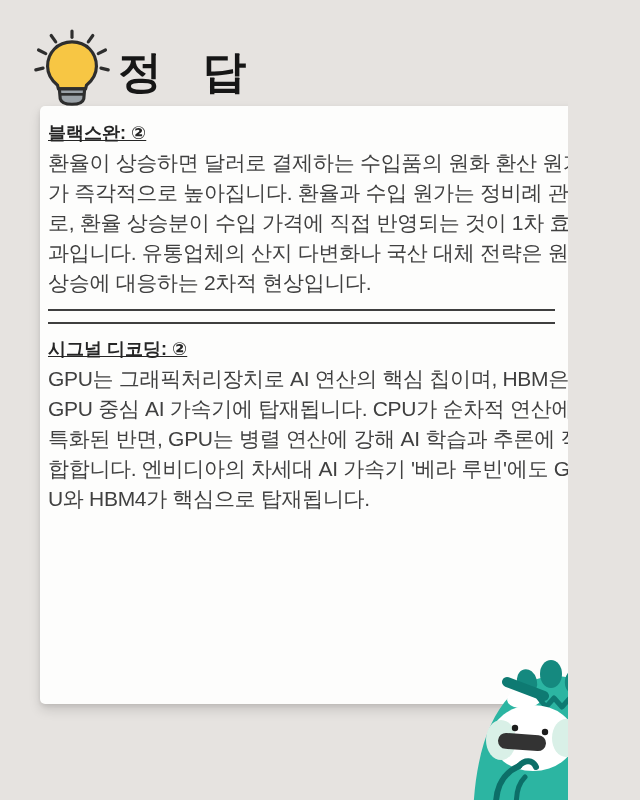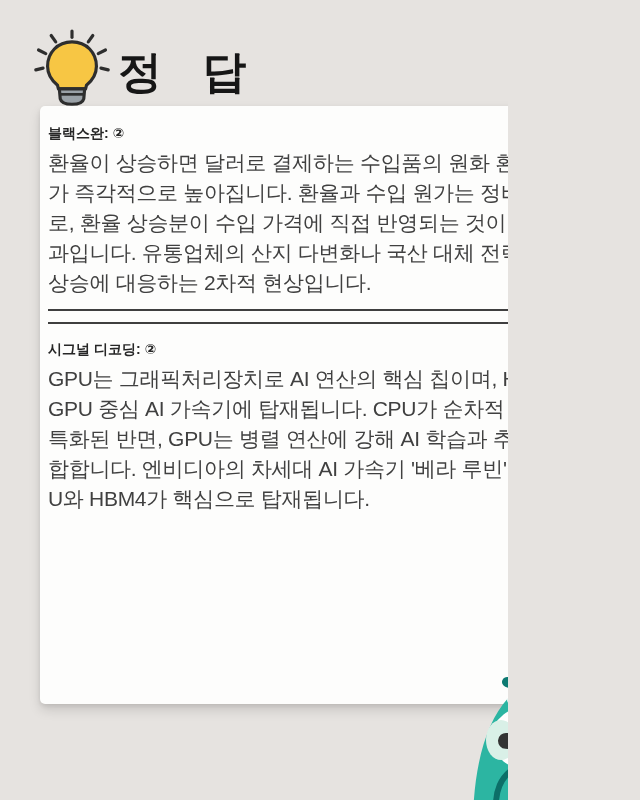--- a/index.html
+++ b/index.html
@@ -5,21 +5,21 @@
   * { margin: 0; padding: 0; box-sizing: border-box; }
   html, body { width: 640px; height: 800px; }
   body {
     font-family: "Liberation Sans", "DejaVu Sans", sans-serif;
     background: #e6e3e0;
     position: relative;
     overflow: hidden;
   }
   .page {
     position: absolute; inset: 0;
-    width: 508px; height: 800px;
+    width: 568px; height: 800px;
     overflow: hidden;
   }
   
   .header {
     position: absolute; left: 34px; top: 28px;
     display: flex; align-items: center;
   }
   .bulb-wrap { width: 76px; height: 82px; flex: 0 0 auto; }
   .title {
     font-size: 44px;
@@ -34,24 +34,25 @@
   .card {
     position: absolute;
     left: 40px; top: 106px;
     width: 558px; height: 598px;
     background: #fdfdfc;
     border-radius: 5px;
     box-shadow: 0 6px 12px rgba(0,0,0,0.13), 0 2px 4px rgba(0,0,0,0.08);
     padding: 12px 8px 0 8px;
   }
   .section-heading {
-    font-size: 14px;
+    font-size: 18px;
     font-weight: 800;
     color: #262626;
     line-height: 30px;
+    text-decoration: underline;
   }
   .section-body {
     font-size: 21px;
     font-weight: 500;
     color: #404040;
     line-height: 30px;
     word-break: break-all;
     letter-spacing: -0.3px;
   }
   .divider {

